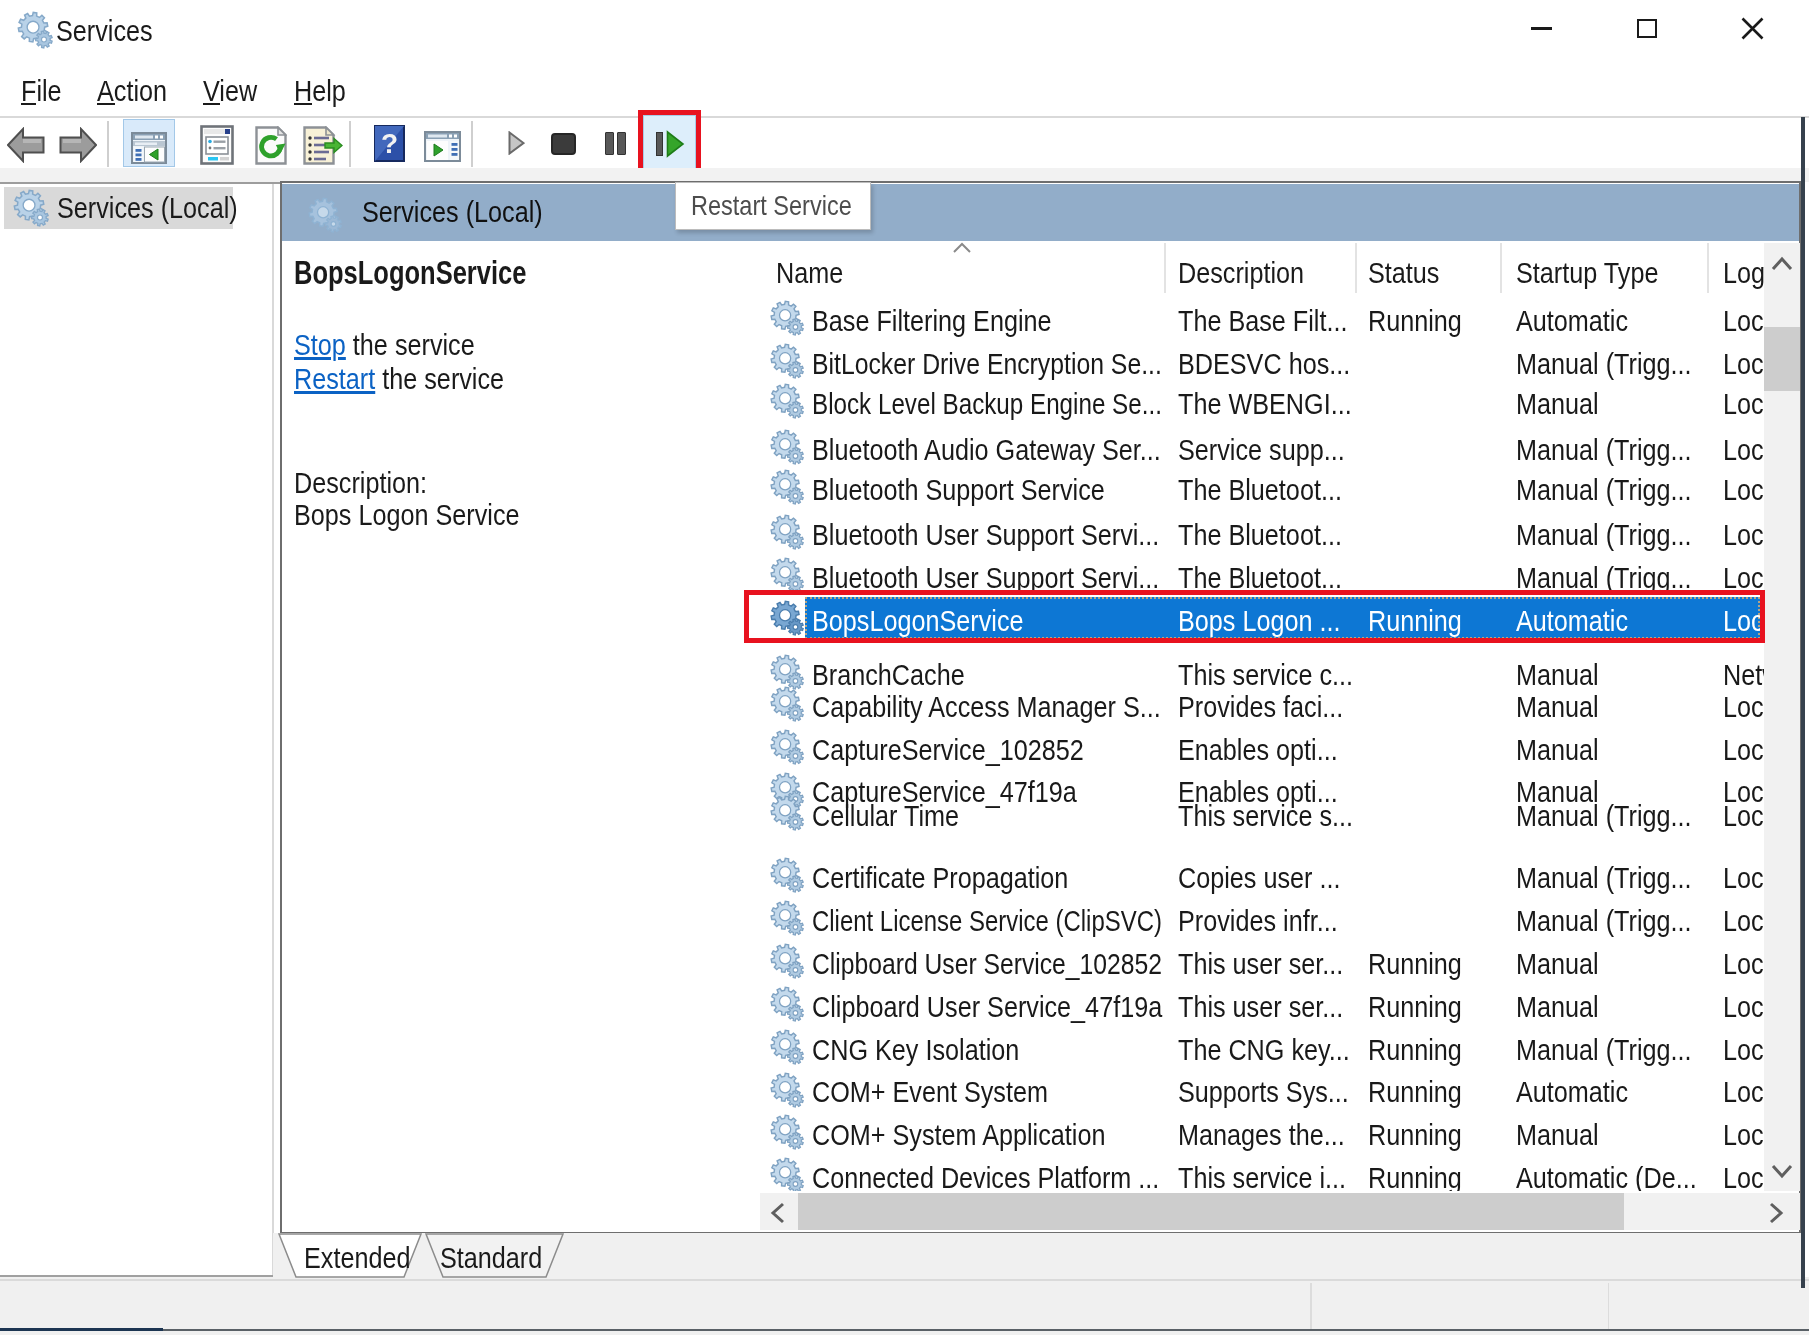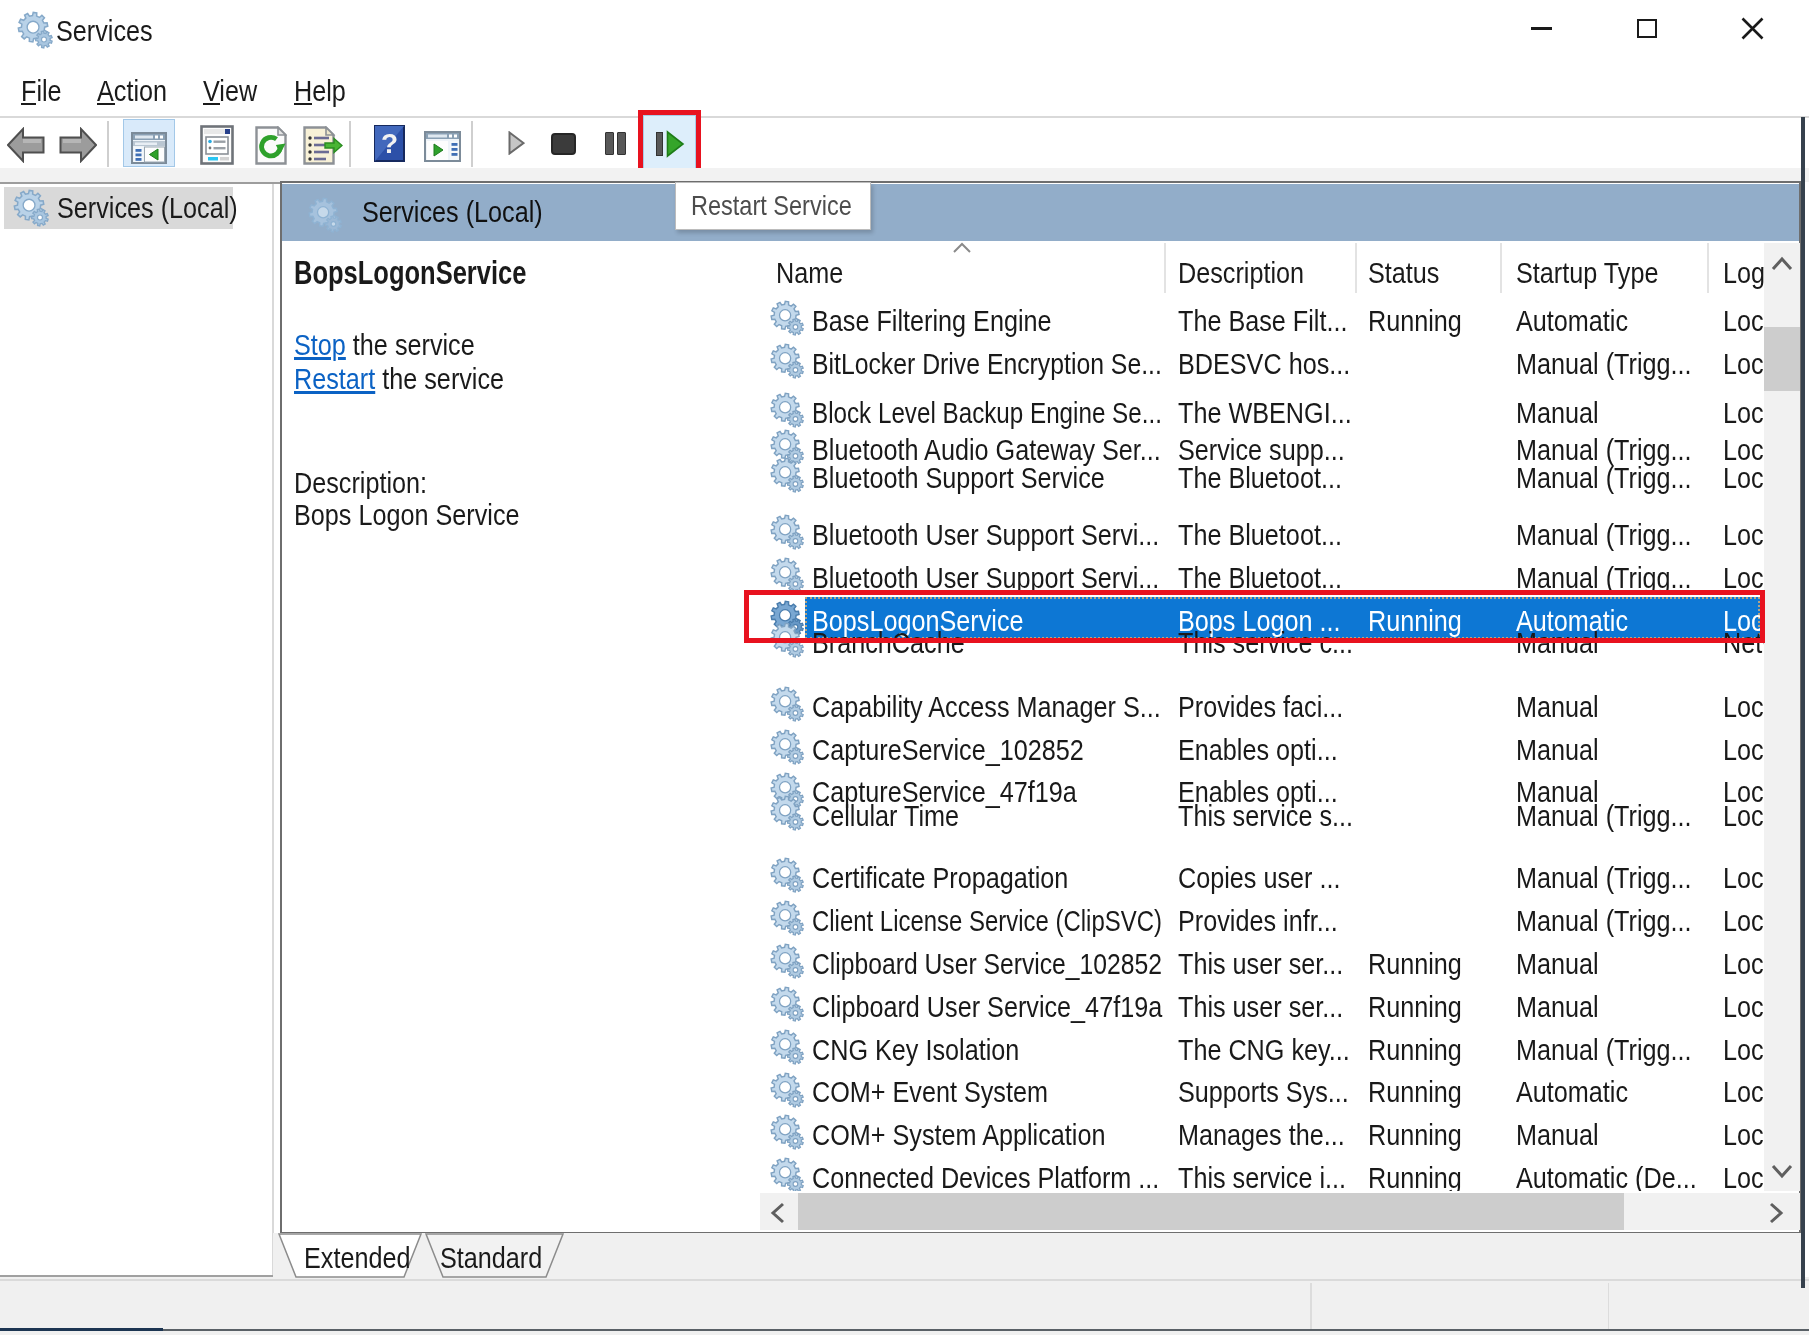--- a/index.html
+++ b/index.html
@@ -175,21 +175,21 @@
         <path d="M33.8 12.4 L34.5 16.1 L31.2 17.0 L30.8 20.2 L33.7 22.0 L32.1 25.3 L28.9 24.2 L26.6 26.5 L27.9 29.7 L24.7 31.4 L22.8 28.6 L19.6 29.2 L18.8 32.5 L15.1 32.0 L15.2 28.6 L12.3 27.2 L9.7 29.4 L7.0 26.9 L9.1 24.2 L7.6 21.3 L4.2 21.6 L3.5 17.9 L6.8 17.0 L7.2 13.8 L4.3 12.0 L5.9 8.7 L9.1 9.8 L11.4 7.5 L10.1 4.3 L13.3 2.6 L15.2 5.4 L18.4 4.8 L19.2 1.5 L22.9 2.0 L22.8 5.4 L25.7 6.8 L28.3 4.6 L31.0 7.1 L28.9 9.8 L30.4 12.7 Z" fill="#c3d9ec" stroke="#7fa2c2" stroke-width="1.6"></path>
         <circle cx="19" cy="17" r="6.2" fill="#ffffff" stroke="#7fa2c2" stroke-width="1.4"></circle>
         <path d="M39.1 31.7 L38.4 33.9 L36.2 33.3 L34.9 34.9 L36.0 36.9 L34.0 38.1 L32.7 36.2 L30.7 36.6 L30.3 38.8 L28.0 38.4 L28.2 36.2 L26.4 35.2 L24.7 36.6 L23.1 34.8 L24.8 33.3 L24.0 31.4 L21.8 31.3 L21.8 29.0 L24.0 28.8 L24.7 26.9 L23.0 25.4 L24.5 23.6 L26.3 24.9 L28.0 23.9 L27.7 21.7 L30.0 21.2 L30.5 23.4 L32.5 23.7 L33.7 21.8 L35.8 22.9 L34.8 25.0 L36.1 26.5 L38.2 25.8 L39.1 28.0 L37.0 28.9 L37.0 30.9 Z" fill="#b0cbe2" stroke="#7fa2c2" stroke-width="1.4"></path>
         <circle cx="30.5" cy="30" r="2.6" fill="#ffffff" stroke="#7fa2c2" stroke-width="1.2"></circle>
       </svg>
 <div class="txt" style="left:52px;top:9px;color:#191919;transform:scaleX(0.826)">BitLocker Drive Encryption Se...</div>
 <div class="txt" style="left:418px;top:9px;color:#191919">BDESVC hos...</div>
 <div class="txt" style="left:756px;top:9px;color:#191919">Manual (Trigg...</div>
 <div class="txt" style="left:963px;top:9px;color:#191919">Local Syste</div>
 </div>
-<div class="a" style="left:0;top:148px;width:1004px;height:42.86px">
+<div class="a" style="left:0;top:139px;width:1004px;height:42.86px">
 <svg style="position:absolute;left:8px;top:3.2px" width="36" height="36" viewBox="0 0 40 40">
         <path d="M33.8 12.4 L34.5 16.1 L31.2 17.0 L30.8 20.2 L33.7 22.0 L32.1 25.3 L28.9 24.2 L26.6 26.5 L27.9 29.7 L24.7 31.4 L22.8 28.6 L19.6 29.2 L18.8 32.5 L15.1 32.0 L15.2 28.6 L12.3 27.2 L9.7 29.4 L7.0 26.9 L9.1 24.2 L7.6 21.3 L4.2 21.6 L3.5 17.9 L6.8 17.0 L7.2 13.8 L4.3 12.0 L5.9 8.7 L9.1 9.8 L11.4 7.5 L10.1 4.3 L13.3 2.6 L15.2 5.4 L18.4 4.8 L19.2 1.5 L22.9 2.0 L22.8 5.4 L25.7 6.8 L28.3 4.6 L31.0 7.1 L28.9 9.8 L30.4 12.7 Z" fill="#c3d9ec" stroke="#7fa2c2" stroke-width="1.6"></path>
         <circle cx="19" cy="17" r="6.2" fill="#ffffff" stroke="#7fa2c2" stroke-width="1.4"></circle>
         <path d="M39.1 31.7 L38.4 33.9 L36.2 33.3 L34.9 34.9 L36.0 36.9 L34.0 38.1 L32.7 36.2 L30.7 36.6 L30.3 38.8 L28.0 38.4 L28.2 36.2 L26.4 35.2 L24.7 36.6 L23.1 34.8 L24.8 33.3 L24.0 31.4 L21.8 31.3 L21.8 29.0 L24.0 28.8 L24.7 26.9 L23.0 25.4 L24.5 23.6 L26.3 24.9 L28.0 23.9 L27.7 21.7 L30.0 21.2 L30.5 23.4 L32.5 23.7 L33.7 21.8 L35.8 22.9 L34.8 25.0 L36.1 26.5 L38.2 25.8 L39.1 28.0 L37.0 28.9 L37.0 30.9 Z" fill="#b0cbe2" stroke="#7fa2c2" stroke-width="1.4"></path>
         <circle cx="30.5" cy="30" r="2.6" fill="#ffffff" stroke="#7fa2c2" stroke-width="1.2"></circle>
       </svg>
 <div class="txt" style="left:52px;top:9px;color:#191919;transform:scaleX(0.807)">Block Level Backup Engine Se...</div>
 <div class="txt" style="left:418px;top:9px;color:#191919">The WBENGI...</div>
 <div class="txt" style="left:756px;top:9px;color:#191919">Manual</div>
 <div class="txt" style="left:963px;top:9px;color:#191919">Local Syste</div>
@@ -199,21 +199,21 @@
         <path d="M33.8 12.4 L34.5 16.1 L31.2 17.0 L30.8 20.2 L33.7 22.0 L32.1 25.3 L28.9 24.2 L26.6 26.5 L27.9 29.7 L24.7 31.4 L22.8 28.6 L19.6 29.2 L18.8 32.5 L15.1 32.0 L15.2 28.6 L12.3 27.2 L9.7 29.4 L7.0 26.9 L9.1 24.2 L7.6 21.3 L4.2 21.6 L3.5 17.9 L6.8 17.0 L7.2 13.8 L4.3 12.0 L5.9 8.7 L9.1 9.8 L11.4 7.5 L10.1 4.3 L13.3 2.6 L15.2 5.4 L18.4 4.8 L19.2 1.5 L22.9 2.0 L22.8 5.4 L25.7 6.8 L28.3 4.6 L31.0 7.1 L28.9 9.8 L30.4 12.7 Z" fill="#c3d9ec" stroke="#7fa2c2" stroke-width="1.6"></path>
         <circle cx="19" cy="17" r="6.2" fill="#ffffff" stroke="#7fa2c2" stroke-width="1.4"></circle>
         <path d="M39.1 31.7 L38.4 33.9 L36.2 33.3 L34.9 34.9 L36.0 36.9 L34.0 38.1 L32.7 36.2 L30.7 36.6 L30.3 38.8 L28.0 38.4 L28.2 36.2 L26.4 35.2 L24.7 36.6 L23.1 34.8 L24.8 33.3 L24.0 31.4 L21.8 31.3 L21.8 29.0 L24.0 28.8 L24.7 26.9 L23.0 25.4 L24.5 23.6 L26.3 24.9 L28.0 23.9 L27.7 21.7 L30.0 21.2 L30.5 23.4 L32.5 23.7 L33.7 21.8 L35.8 22.9 L34.8 25.0 L36.1 26.5 L38.2 25.8 L39.1 28.0 L37.0 28.9 L37.0 30.9 Z" fill="#b0cbe2" stroke="#7fa2c2" stroke-width="1.4"></path>
         <circle cx="30.5" cy="30" r="2.6" fill="#ffffff" stroke="#7fa2c2" stroke-width="1.2"></circle>
       </svg>
 <div class="txt" style="left:52px;top:9px;color:#191919">Bluetooth Audio Gateway Ser...</div>
 <div class="txt" style="left:418px;top:9px;color:#191919">Service supp...</div>
 <div class="txt" style="left:756px;top:9px;color:#191919">Manual (Trigg...</div>
 <div class="txt" style="left:963px;top:9px;color:#191919">Local Syste</div>
 </div>
-<div class="a" style="left:0;top:213px;width:1004px;height:42.86px">
+<div class="a" style="left:0;top:225px;width:1004px;height:42.86px">
 <svg style="position:absolute;left:8px;top:3.2px" width="36" height="36" viewBox="0 0 40 40">
         <path d="M33.8 12.4 L34.5 16.1 L31.2 17.0 L30.8 20.2 L33.7 22.0 L32.1 25.3 L28.9 24.2 L26.6 26.5 L27.9 29.7 L24.7 31.4 L22.8 28.6 L19.6 29.2 L18.8 32.5 L15.1 32.0 L15.2 28.6 L12.3 27.2 L9.7 29.4 L7.0 26.9 L9.1 24.2 L7.6 21.3 L4.2 21.6 L3.5 17.9 L6.8 17.0 L7.2 13.8 L4.3 12.0 L5.9 8.7 L9.1 9.8 L11.4 7.5 L10.1 4.3 L13.3 2.6 L15.2 5.4 L18.4 4.8 L19.2 1.5 L22.9 2.0 L22.8 5.4 L25.7 6.8 L28.3 4.6 L31.0 7.1 L28.9 9.8 L30.4 12.7 Z" fill="#c3d9ec" stroke="#7fa2c2" stroke-width="1.6"></path>
         <circle cx="19" cy="17" r="6.2" fill="#ffffff" stroke="#7fa2c2" stroke-width="1.4"></circle>
         <path d="M39.1 31.7 L38.4 33.9 L36.2 33.3 L34.9 34.9 L36.0 36.9 L34.0 38.1 L32.7 36.2 L30.7 36.6 L30.3 38.8 L28.0 38.4 L28.2 36.2 L26.4 35.2 L24.7 36.6 L23.1 34.8 L24.8 33.3 L24.0 31.4 L21.8 31.3 L21.8 29.0 L24.0 28.8 L24.7 26.9 L23.0 25.4 L24.5 23.6 L26.3 24.9 L28.0 23.9 L27.7 21.7 L30.0 21.2 L30.5 23.4 L32.5 23.7 L33.7 21.8 L35.8 22.9 L34.8 25.0 L36.1 26.5 L38.2 25.8 L39.1 28.0 L37.0 28.9 L37.0 30.9 Z" fill="#b0cbe2" stroke="#7fa2c2" stroke-width="1.4"></path>
         <circle cx="30.5" cy="30" r="2.6" fill="#ffffff" stroke="#7fa2c2" stroke-width="1.2"></circle>
       </svg>
 <div class="txt" style="left:52px;top:9px;color:#191919">Bluetooth Support Service</div>
 <div class="txt" style="left:418px;top:9px;color:#191919">The Bluetoot...</div>
 <div class="txt" style="left:756px;top:9px;color:#191919">Manual (Trigg...</div>
 <div class="txt" style="left:963px;top:9px;color:#191919">Local Syste</div>
@@ -248,21 +248,21 @@
         <circle cx="19" cy="17" r="6.2" fill="#ffffff" stroke="#4a7dad" stroke-width="1.4"></circle>
         <path d="M39.1 31.7 L38.4 33.9 L36.2 33.3 L34.9 34.9 L36.0 36.9 L34.0 38.1 L32.7 36.2 L30.7 36.6 L30.3 38.8 L28.0 38.4 L28.2 36.2 L26.4 35.2 L24.7 36.6 L23.1 34.8 L24.8 33.3 L24.0 31.4 L21.8 31.3 L21.8 29.0 L24.0 28.8 L24.7 26.9 L23.0 25.4 L24.5 23.6 L26.3 24.9 L28.0 23.9 L27.7 21.7 L30.0 21.2 L30.5 23.4 L32.5 23.7 L33.7 21.8 L35.8 22.9 L34.8 25.0 L36.1 26.5 L38.2 25.8 L39.1 28.0 L37.0 28.9 L37.0 30.9 Z" fill="#6898c6" stroke="#4a7dad" stroke-width="1.4"></path>
         <circle cx="30.5" cy="30" r="2.6" fill="#ffffff" stroke="#4a7dad" stroke-width="1.2"></circle>
       </svg>
 <div class="txt" style="left:52px;top:9px;color:#ffffff">BopsLogonService</div>
 <div class="txt" style="left:418px;top:9px;color:#ffffff">Bops Logon ...</div>
 <div class="txt" style="left:608px;top:9px;color:#ffffff">Running</div>
 <div class="txt" style="left:756px;top:9px;color:#ffffff">Automatic</div>
 <div class="txt" style="left:963px;top:9px;color:#ffffff">Local Syste</div>
 </div>
-<div class="a" style="left:0;top:378px;width:1004px;height:42.86px">
+<div class="a" style="left:0;top:410px;width:1004px;height:42.86px">
 <svg style="position:absolute;left:8px;top:3.2px" width="36" height="36" viewBox="0 0 40 40">
         <path d="M33.8 12.4 L34.5 16.1 L31.2 17.0 L30.8 20.2 L33.7 22.0 L32.1 25.3 L28.9 24.2 L26.6 26.5 L27.9 29.7 L24.7 31.4 L22.8 28.6 L19.6 29.2 L18.8 32.5 L15.1 32.0 L15.2 28.6 L12.3 27.2 L9.7 29.4 L7.0 26.9 L9.1 24.2 L7.6 21.3 L4.2 21.6 L3.5 17.9 L6.8 17.0 L7.2 13.8 L4.3 12.0 L5.9 8.7 L9.1 9.8 L11.4 7.5 L10.1 4.3 L13.3 2.6 L15.2 5.4 L18.4 4.8 L19.2 1.5 L22.9 2.0 L22.8 5.4 L25.7 6.8 L28.3 4.6 L31.0 7.1 L28.9 9.8 L30.4 12.7 Z" fill="#c3d9ec" stroke="#7fa2c2" stroke-width="1.6"></path>
         <circle cx="19" cy="17" r="6.2" fill="#ffffff" stroke="#7fa2c2" stroke-width="1.4"></circle>
         <path d="M39.1 31.7 L38.4 33.9 L36.2 33.3 L34.9 34.9 L36.0 36.9 L34.0 38.1 L32.7 36.2 L30.7 36.6 L30.3 38.8 L28.0 38.4 L28.2 36.2 L26.4 35.2 L24.7 36.6 L23.1 34.8 L24.8 33.3 L24.0 31.4 L21.8 31.3 L21.8 29.0 L24.0 28.8 L24.7 26.9 L23.0 25.4 L24.5 23.6 L26.3 24.9 L28.0 23.9 L27.7 21.7 L30.0 21.2 L30.5 23.4 L32.5 23.7 L33.7 21.8 L35.8 22.9 L34.8 25.0 L36.1 26.5 L38.2 25.8 L39.1 28.0 L37.0 28.9 L37.0 30.9 Z" fill="#b0cbe2" stroke="#7fa2c2" stroke-width="1.4"></path>
         <circle cx="30.5" cy="30" r="2.6" fill="#ffffff" stroke="#7fa2c2" stroke-width="1.2"></circle>
       </svg>
 <div class="txt" style="left:52px;top:9px;color:#191919">BranchCache</div>
 <div class="txt" style="left:418px;top:9px;color:#191919">This service c...</div>
 <div class="txt" style="left:756px;top:9px;color:#191919">Manual</div>
 <div class="txt" style="left:963px;top:9px;color:#191919">Network S</div>

